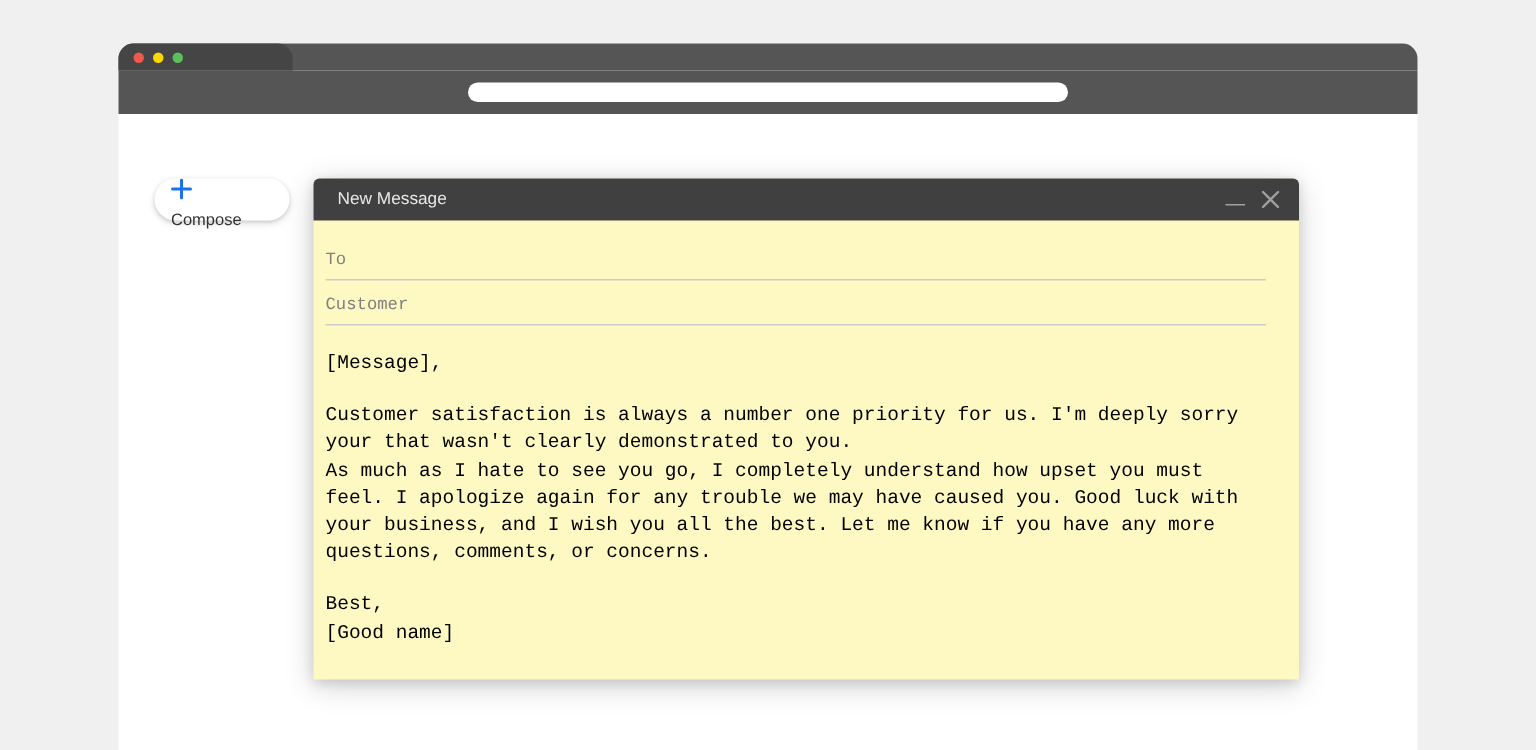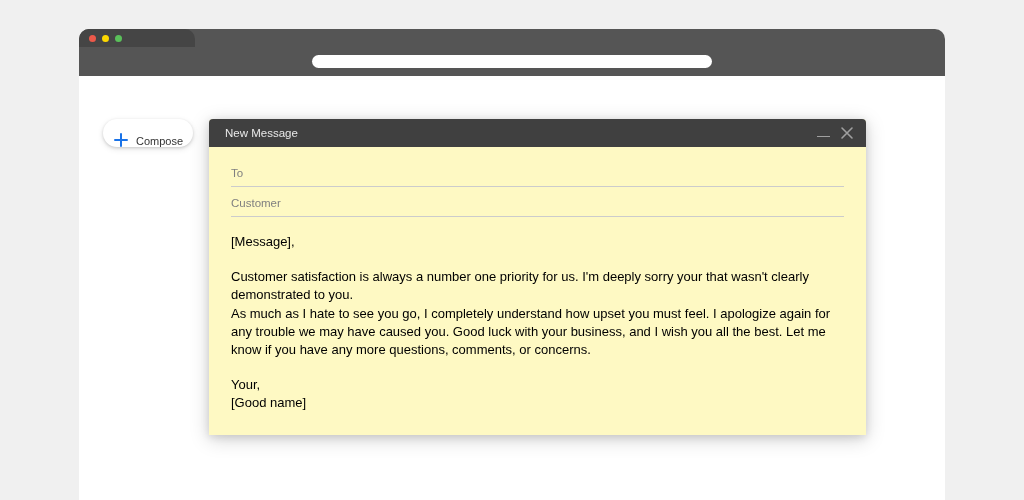--- a/index.html
+++ b/index.html
@@ -72,24 +72,25 @@
     .compose-button {
       position: absolute;
       left: 24px;
       top: 43px;
       width: 90px;
       height: 28px;
       background: #fff;
       border-radius: 15px;
       box-shadow: 0 1px 3px rgba(0,0,0,0.15), 0 2px 6px rgba(0,0,0,0.1);
       display: flex;
-      align-items: flex-end;
+      align-items: flex-start;
       padding-left: 11px;
       gap: 8px;
       cursor: pointer;
+      flex-direction: column;
     }
     .plus-icon {
       width: 14px;
       height: 14px;
       display: flex;
       align-items: center;
       justify-content: center;
     }
     .plus-icon svg {
       width: 14px;
@@ -139,21 +140,22 @@
       display: flex;
       align-items: center;
       justify-content: center;
       cursor: pointer;
     }
     .close-icon svg {
       width: 14px;
       height: 14px;
     }
     .message-body {
-      padding: 10px 22px 22px 22px;
+      padding: 10px 22px 22px 8px;
+      font-family: Liberation Mono, monospace;
     }
     .field-row {
       border-bottom: 1px solid #ccc;
       padding: 6px 0 5px 0;
     }
     .field-label {
       font-size: 11.5px;
       color: #808080;
     }
     .email-body {
@@ -212,19 +214,19 @@
         <div class="field-row">
           <span class="field-label">To</span>
         </div>
         <div class="field-row">
           <span class="field-label">Customer</span>
         </div>
         <div class="email-body">
           <p>[Message],</p>
           <p class="para-tight">Customer satisfaction is always a number one priority for us. I'm deeply sorry your that wasn't clearly demonstrated to you.</p>
           <p>As much as I hate to see you go, I completely understand how upset you must feel. I apologize again for any trouble we may have caused you. Good luck with your business, and I wish you all the best. Let me know if you have any more questions, comments, or concerns.</p>
-          <p class="para-tight">Your,</p>
+          <p class="para-tight">Best,</p>
           <p>[Good name]</p>
         </div>
       </div>
     </div>
   </div>
 </div>
 
 </body></html>

